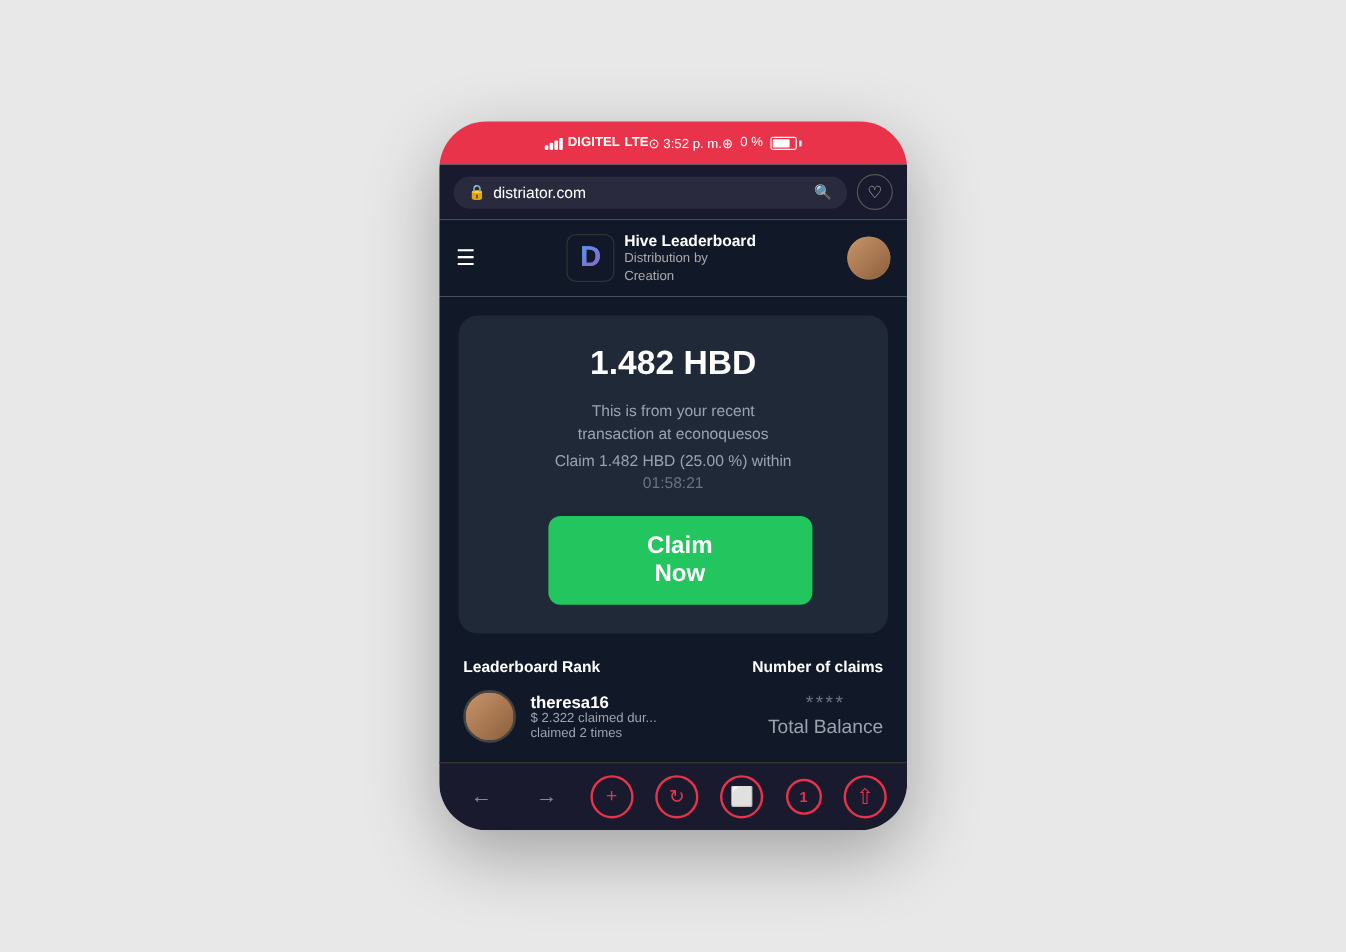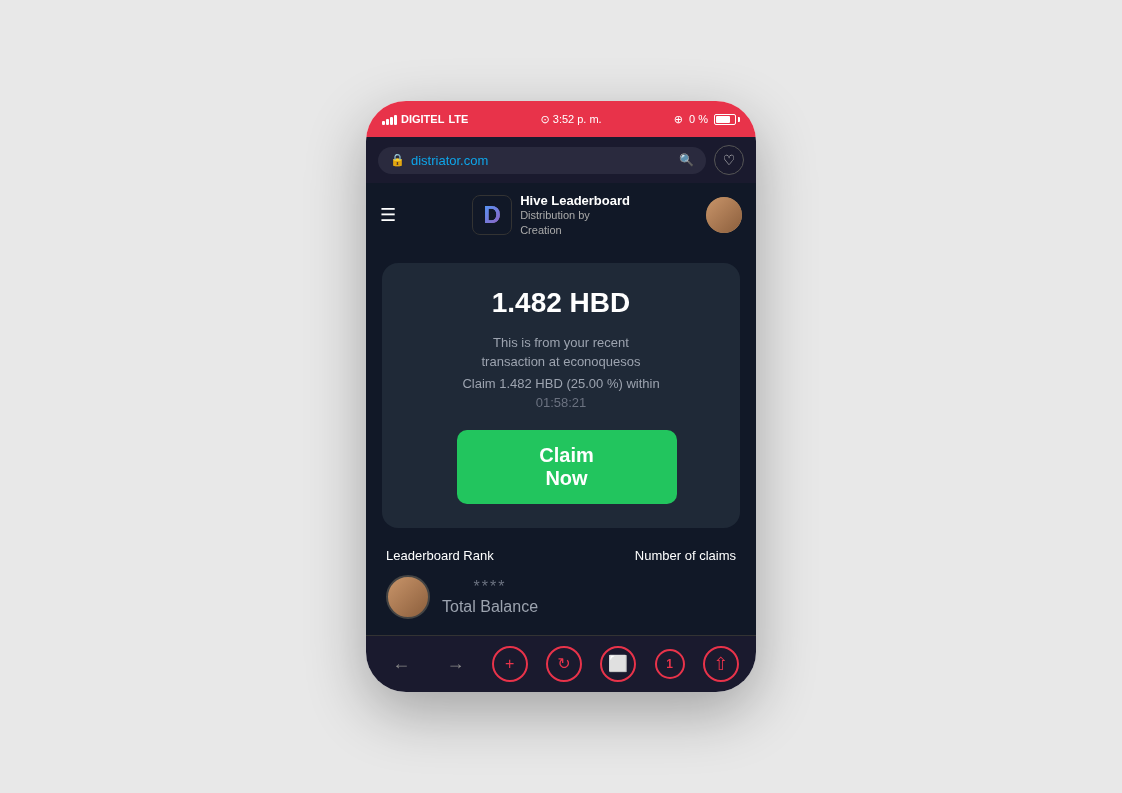--- a/index.html
+++ b/index.html
@@ -19,21 +19,21 @@
       border-radius: 40px;
       overflow: hidden;
       box-shadow: 0 20px 60px rgba(0,0,0,0.3);
       position: relative;
     }
 
     
     .status-bar {
       background: #e8334a;
       display: flex;
-      justify-content: space-between;
+      justify-content: center;
       align-items: center;
       padding: 16px 16px;
       height: 36px;
     }
 
     .status-left {
       display: flex;
       align-items: center;
       gap: 4px;
       color: white;
@@ -111,21 +111,21 @@
       flex: 1;
       background: #2a2a3e;
       border-radius: 20px;
       padding: 6px 12px;
       display: flex;
       align-items: center;
       gap: 6px;
     }
 
     .url-text {
-      color: #0ea5e9;
+      color: #ffffff;
       font-size: 13px;
       flex: 1;
     }
 
     .url-icon {
       color: #aaa;
       font-size: 12px;
     }
 
     .browser-btn {
@@ -279,21 +279,21 @@
     }
 
     .leaderboard-header {
       display: flex;
       justify-content: space-between;
       margin-bottom: 12px;
     }
 
     .lb-col-label {
       font-size: 13px;
-      font-weight: 400;
+      font-weight: 700;
       color: white;
     }
 
     .leaderboard-row {
       display: flex;
       align-items: center;
       gap: 12px;
     }
 
     .user-avatar {
@@ -454,20 +454,25 @@
       <button class="claim-btn">Claim Now</button>
     </div>
 
     <div class="leaderboard-section">
       <div class="leaderboard-header">
         <span class="lb-col-label">Leaderboard Rank</span>
         <span class="lb-col-label">Number of claims</span>
       </div>
       <div class="leaderboard-row">
         <div class="user-avatar"></div>
+        <div class="user-info">
+          <div class="username">theresa16</div>
+          <div class="claimed-amount">$ 2.322 claimed dur...</div>
+          <div class="claimed-times">claimed 2 times</div>
+        </div>
         <div class="user-stats">
           <div class="stars">****</div>
           <div class="total-balance-label">Total Balance</div>
         </div>
       </div>
     </div>
 
   </div>
 
   <div class="browser-nav">

